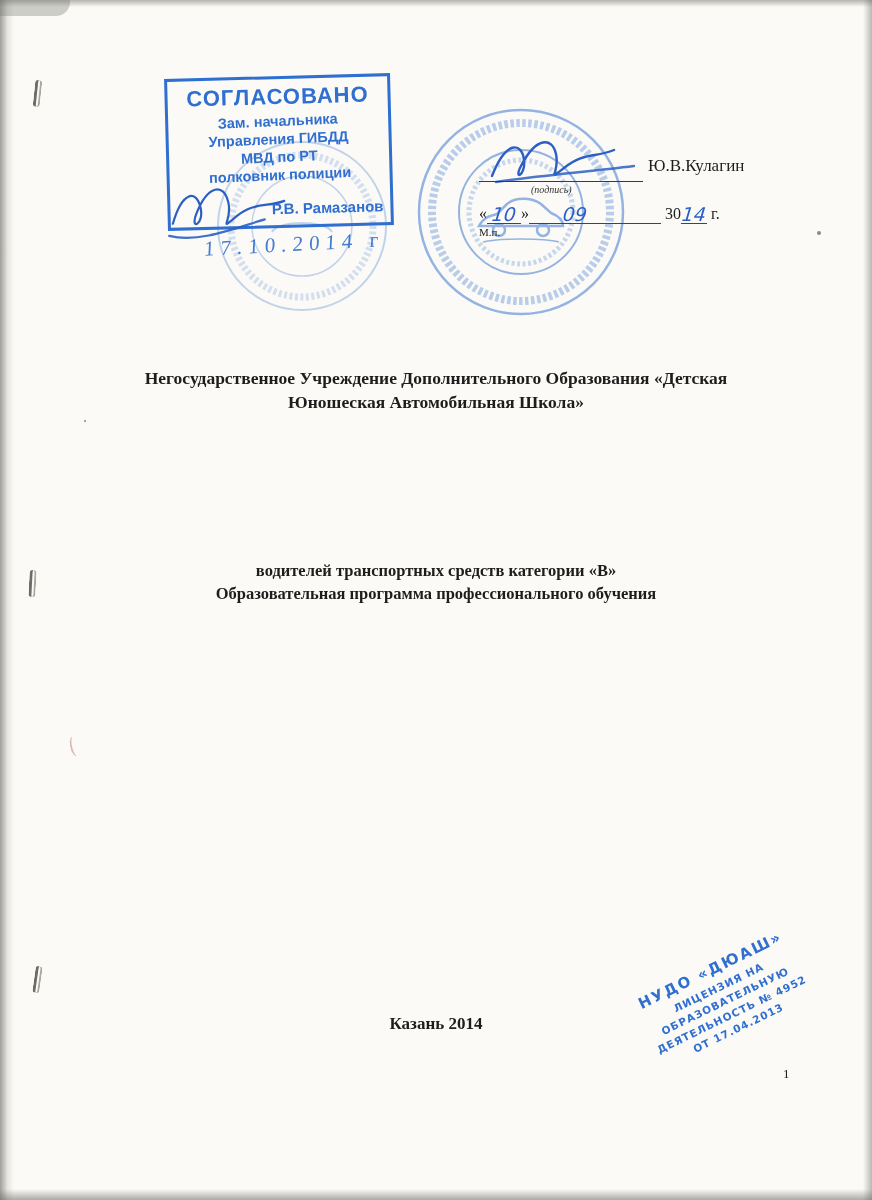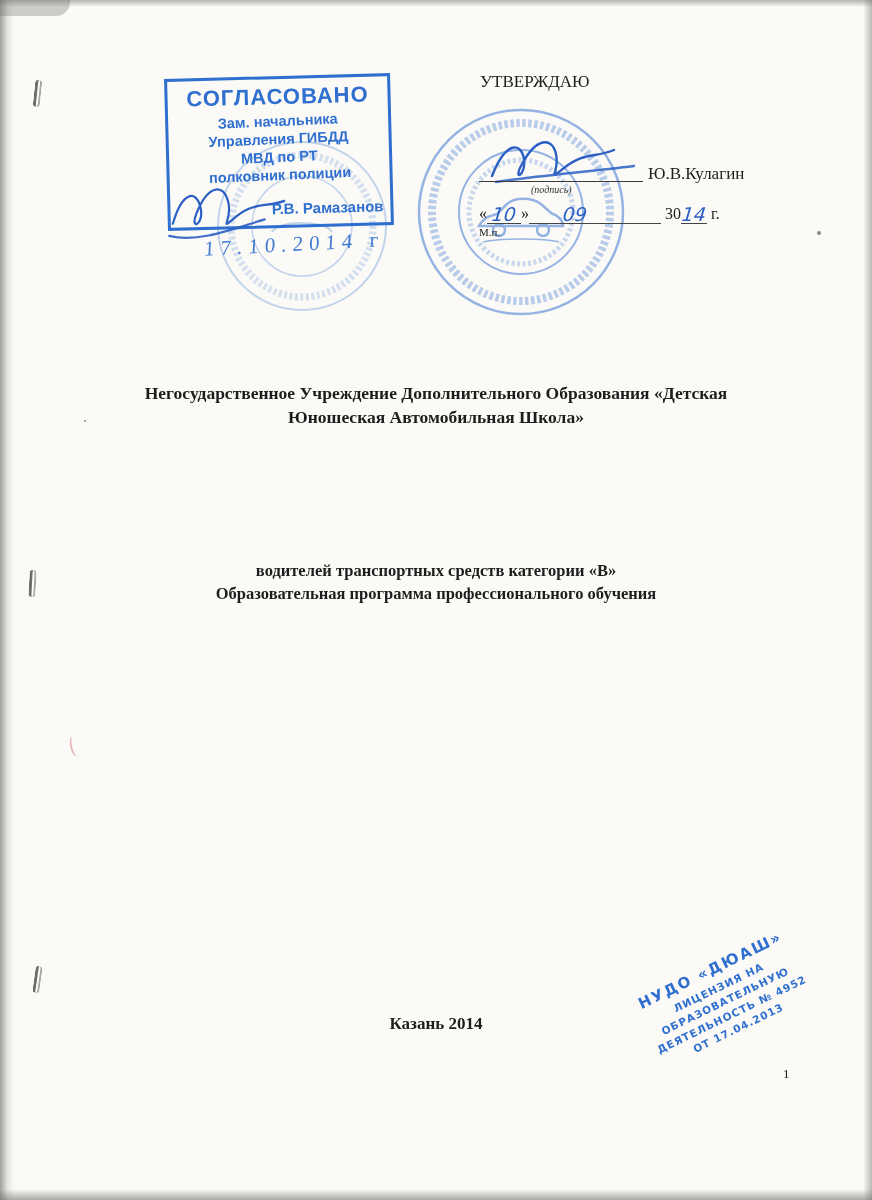--- a/index.html
+++ b/index.html
@@ -50,30 +50,30 @@
                transform:rotate(-3deg) skewX(-6deg); opacity:.9; }
 
   
   .seal { position:absolute; pointer-events:none; }
 
   
   .approve-head { position:absolute; left:480px; top:70px; font-size:17px; line-height:24px; }
   .sig-scribble { position:absolute; left:486px; top:132px; }
   .sig-line { position:absolute; left:479px; top:181px; width:164px; height:1px; background:#3a3a3a; }
   .sig-caption { position:absolute; left:531px; top:184px; font-size:10px; color:#333;font-style:italic; }
-  .approver-name { position:absolute; left:648px; top:164px; font-size:17px; }
+  .approver-name { position:absolute; left:648px; top:156px; font-size:17px; }
   .date-row { position:absolute; left:479px; top:201px; font-size:16px; white-space:nowrap; }
   .date-row .u-day { display:inline-block; width:34px; border-bottom:1px solid #444; text-align:center; }
   .date-row .u-month { display:inline-block; width:132px; border-bottom:1px solid #444; text-align:left; padding-left:34px; }
   .date-row .u-year { display:inline-block; width:26px; border-bottom:1px solid #444; text-align:center; }
   .date-row .hand { font-size:19px; position:relative; top:2px; }
   .mp-note { position:absolute; left:479px; top:226px; font-size:11px;text-align:right; }
 
   
-  .org-title { position:absolute; left:0; right:0; top:381px; text-align:center;
+  .org-title { position:absolute; left:0; right:0; top:366px; text-align:center;
                font-weight:bold; font-size:17.5px; line-height:24px; }
   .program-title { position:absolute; left:0; right:0; top:559px; text-align:center;
                font-weight:bold; font-size:16.5px; line-height:23px; }
   .city-year { position:absolute; left:0; right:0; top:1014px; text-align:center;
                font-weight:bold; font-size:17px; }
 
   
   .license-stamp { position:absolute; left:602px; top:958px; width:244px;
                    transform:rotate(-26deg); text-align:center;
                    font-family:"DejaVu Sans", sans-serif; color:#2f6fd0; }
@@ -123,21 +123,20 @@
       <g fill="none" stroke="#2b5fc4" stroke-width="2.2" stroke-linecap="round">
         <path d="M8 48 C18 16 32 14 36 32 C40 50 24 56 32 38 C44 10 60 8 64 28 C68 46 52 58 72 42 C90 28 104 34 120 28"></path>
         <path d="M4 60 C34 68 70 54 100 46" opacity=".9"></path>
       </g>
     </svg>
     <div class="stamp-signer">Р.В. Рамазанов</div>
   </div>
   <div class="hand-date ink">17.10.2014 г</div>
 
   <div class="approve-head">
-    <div>УТВЕРЖДАЮ</div>
   </div>
 
   <svg class="sig-scribble" width="155" height="55" viewBox="0 0 155 55">
     <g fill="none" stroke="#2b5fc4" stroke-width="2.4" stroke-linecap="round">
       <path d="M6 44 C20 8 36 10 38 28 C40 44 26 50 36 32 C50 6 66 4 70 22 C74 40 60 50 78 36 C98 20 108 26 128 18"></path>
       <path d="M10 50 C50 44 100 40 148 34" opacity=".85"></path>
     </g>
   </svg>
   <div class="sig-line"></div>
   <div class="sig-caption">(подпись)</div>

